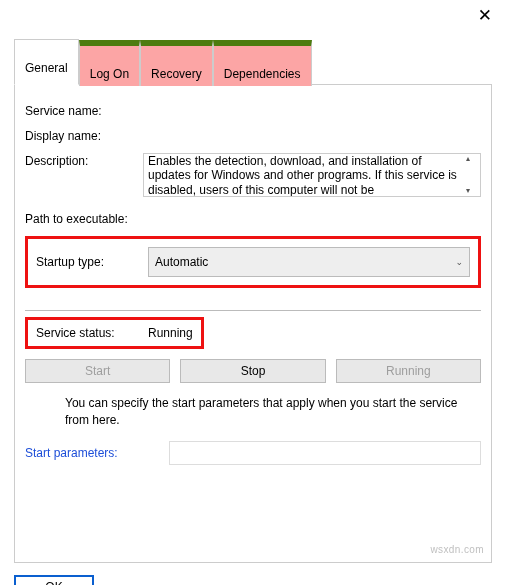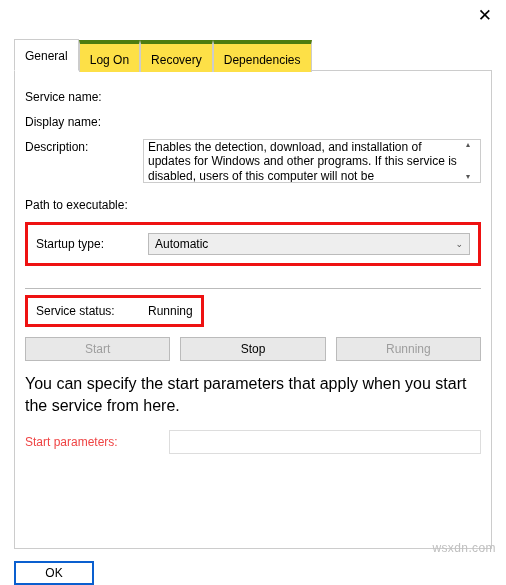--- a/index.html
+++ b/index.html
@@ -23,38 +23,38 @@
   .close-x { font-size: 17px; font-weight: 300; }
   .dialog-body {
     padding: 8px 14px 0 14px;
   }
   .tabs {
     display: flex;
     border-bottom: 1px solid #ccc;
     position: relative;
   }
   .tab {
-    padding: 9px 10px 5px 10px;
+    padding: 21px 10px 5px 10px;
     border: 1px solid #ccc;
     border-bottom: none;
     background: #fafafa;
     margin-right: 0;
     position: relative;
     top: 1px;
     font-size: 12px;
   }
   .tab.active {
     background: #fff;
     border-bottom: 1px solid #fff;
     z-index: 2;
   }
   .tab:not(.active) {
     top: 2px;
-    border-top: 4px solid #4d7c0f;
-    background: #fde047;
+    border-top: 6px solid #4d7c0f;
+    background: #fca5a5;
   }
   .panel {
     border: 1px solid #ccc;
     border-top: none;
     padding: 18px 10px 14px 10px;
     height: 478px;
   }
   .row { display: flex; align-items: flex-start; margin-bottom: 10px; }
   .row label.fld { width: 118px; display: inline-block; padding-top: 1px; }
   .desc-box {
@@ -79,21 +79,21 @@
   }
   .hl-red {
     border: 3px solid #e11;
     padding: 8px 8px;
     margin: 6px 0 10px 0;
   }
   .startup-row { display: flex; align-items: center; justify-content: center; }
   .startup-row label.fld { width: 112px; }
   .startup-select {
     flex: 1;
-    height: 22px;
+    height: 30px;
     border: 1px solid #bbb;
     background: #eee;
     padding: 2px 6px;
     display: flex;
     align-items: center;
     justify-content: space-between;
     font-size: 12px;
   }
   .chev { font-size: 9px; color: #555; }
   .hr { border: none; border-top: 1px solid #bbb; margin: 22px 0 6px 0; }
@@ -111,23 +111,23 @@
     height: 24px;
     border: 1px solid #bbb;
     background: #e8e8e8;
     display: flex;
     align-items: center;
     justify-content: center;
     font-size: 12px;
     color: #9e9e9e;
   }
   .svc-btn.enabled { color: #000; }
-  .note { font-size: 16px; line-height: 1.4; margin-bottom: 12px; }
+  .note { font-size: 12px; line-height: 1.4; margin-bottom: 12px; margin-left: 40px; }
   .param-row { display: flex; align-items: center; }
-  .param-row .plabel { width: 144px; color: #ef4444; }
+  .param-row .plabel { width: 144px; color: #1d4ed8; }
   .param-input {
     flex: 1;
     height: 24px;
     border: 1px solid #ddd;
     background: #fff;
     padding: 2px 6px;
   }
   .dialog-buttons {
     display: flex;
     justify-content: flex-start;
@@ -140,23 +140,23 @@
     display: flex;
     align-items: center;
     justify-content: center;
     border: 1px solid #bbb;
     background: #737373;
     font-size: 12px;
   }
   .dlg-btn.primary { border: 2px solid #0a5fcf; background: #fff; }
   .watermark {
     position: absolute;
-    right: 10px;
+    right: 22px;
     bottom: 30px;
-    font-size: 12px;
+    font-size: 10px;
     color: #c0c0c0;
     letter-spacing: 0.4px;
   }
 </style>
 </head>
 <body>
 
 <div class="titlebar">
   <span class="close-x">✕</span>
 </div>

